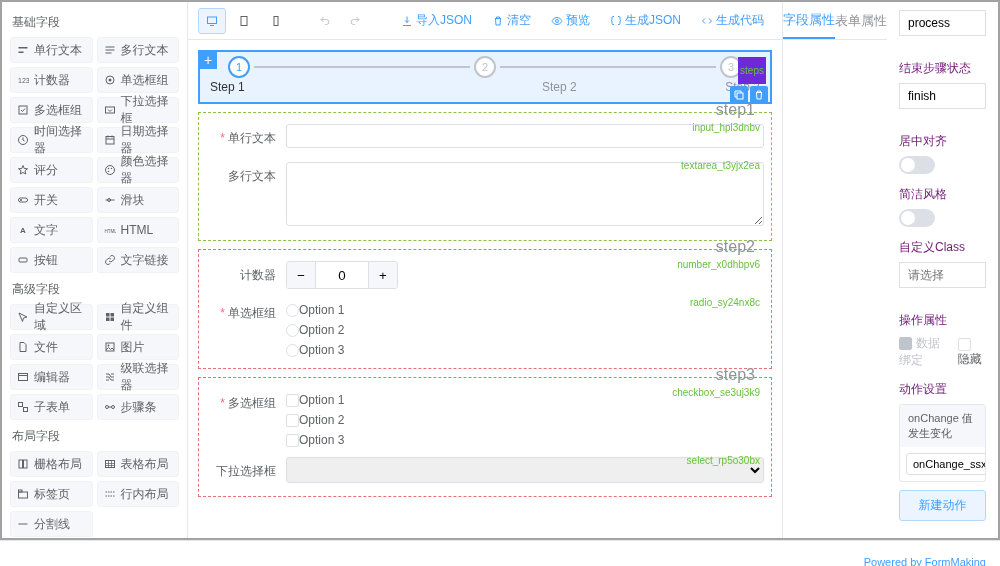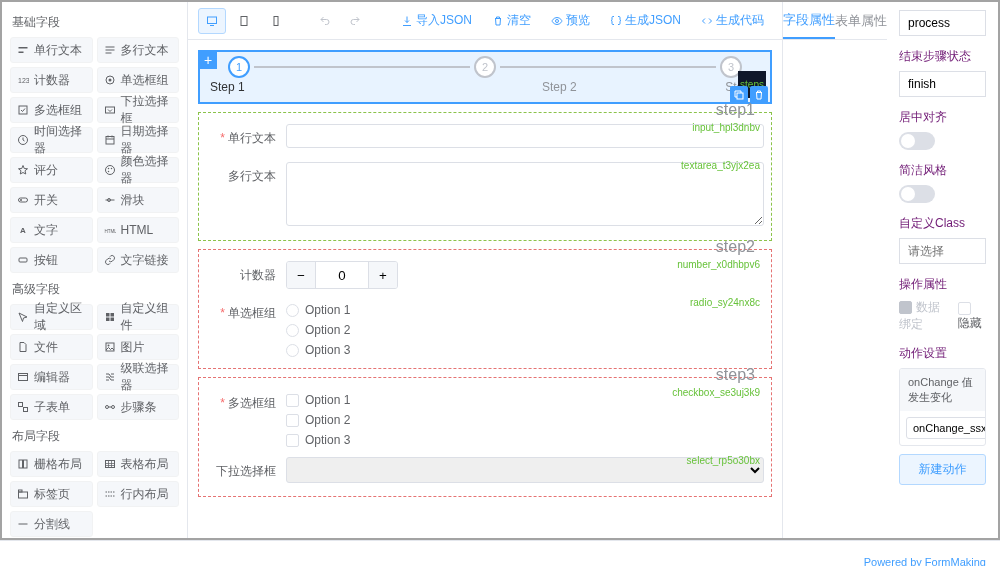--- a/index.html
+++ b/index.html
@@ -14,21 +14,21 @@
 .center{flex:1;display:flex;flex-direction:column}
 .tbar{height:38px;border-bottom:1px solid #e4e7ed;display:flex;align-items:center;padding:0 10px;gap:4px}
 .dev{width:28px;height:26px;display:flex;align-items:center;justify-content:center;border-radius:3px;cursor:pointer}
 .dev.active{background:#ecf5ff;border:1px solid #b3d8ff;color:#409eff}
 .tbar-sep{flex:1}
 .tbtn{padding:0 8px;height:26px;display:flex;align-items:center;gap:3px;color:#409eff;cursor:pointer;font-size:12px}
 .ubtn{width:26px;height:26px;display:flex;align-items:center;justify-content:center;color:#c0c4cc;cursor:pointer}
 .canvas{flex:1;padding:10px;overflow-y:auto;background:#fff;position:relative}
 .steps-wrap{border:2px solid #409eff;background:#e8f3ff;position:relative;padding-bottom:4px}
 .add-btn{position:absolute;left:-1px;top:-1px;width:18px;height:18px;background:#409eff;color:#fff;display:flex;align-items:center;justify-content:center;font-size:14px;z-index:2}
-.steps-tag{position:absolute;right:4px;top:19px;font-size:10px;color:#67c23a;background:#0f172a;padding:8px 2px;z-index:2}
+.steps-tag{position:absolute;right:4px;top:5px;font-size:10px;color:#67c23a;background:#6d28d9;padding:8px 2px;z-index:2}
 .steps-actions{position:absolute;right:2px;bottom:-2px;display:flex;gap:2px;z-index:2}
 .steps-actions div{width:18px;height:18px;background:#409eff;color:#fff;display:flex;align-items:center;justify-content:center;font-size:10px;border-radius:2px}
 .steps-head{display:flex;align-items:center;padding:4px 28px 0;position:relative}
 .step-node{display:flex;align-items:center;flex:1}
 .circle{width:22px;height:22px;border-radius:50%;border:2px solid #c0c4cc;color:#c0c4cc;display:flex;align-items:center;justify-content:center;font-size:11px;background:#fff}
 .circle.active{border-color:#409eff;color:#409eff}
 .line{flex:1;height:2px;background:#c0c4cc;margin:0 4px}
 .step-labels{display:flex;padding:2px 10px 4px}
 .step-labels div{flex:1;font-size:12px;color:#909399}
 .step-labels div.active{color:#303133;font-weight:500}
@@ -43,29 +43,29 @@
 .lbl{width:80px;text-align:right;padding-right:10px;font-size:12px;color:#606266;line-height:28px}
 .req::before{content:"*";color:#f56c6c;margin-right:3px}
 .ctl{flex:1}
 .field-id{position:absolute;right:4px;top:2px;font-size:10px;color:#67c23a}
 input.text,textarea,select.sel{width:100%;border:1px solid #dcdfe6;border-radius:3px;padding:4px 8px;font-size:12px;font-family:inherit}
 textarea{height:64px;resize:both}
 .counter{display:inline-flex;border:1px solid #dcdfe6;border-radius:3px;overflow:hidden}
 .counter button{width:28px;height:26px;background:#f5f7fa;border:none;cursor:pointer}
 .counter input{width:54px;border:none;border-left:1px solid #dcdfe6;border-right:1px solid #dcdfe6;text-align:center;height:26px}
 .opts{display:flex;flex-direction:column;gap:6px;padding-top:4px}
-.opt{display:flex;align-items:center;gap:6px;font-size:12px}
+.opt{display:flex;align-items:center;font-size:12px}
 .radio{width:13px;height:13px;border:1px solid #dcdfe6;border-radius:50%}
 .check{width:13px;height:13px;border:1px solid #dcdfe6;border-radius:2px}
 .right{width:216px;border-left:1px solid #e4e7ed;display:flex;flex-direction:row}
 .rtabs{display:flex;height:38px;border-bottom:1px solid #e4e7ed}
 .rtab{flex:1;display:flex;align-items:center;justify-content:center;font-size:13px;cursor:pointer;color:#909399}
 .rtab.active{color:#409eff;border-bottom:2px solid #409eff}
 .rbody{flex:1;overflow-y:auto;padding:8px 12px}
-.rinput{width:100%;border:1px solid #dcdfe6;border-radius:0;padding:5px 8px;font-size:12px;margin-bottom:0}
+.rinput{width:100%;border:1px solid #dcdfe6;border-radius:0;padding:5px 8px;font-size:12px;margin-bottom:12px}
 .rsec{margin-top:12px;font-size:12px;color:#701a75}
 .switch{width:36px;height:18px;background:#dcdfe6;border-radius:9px;margin-top:6px;position:relative;cursor:pointer}
 .switch::after{content:"";position:absolute;width:14px;height:14px;background:#fff;border-radius:50%;left:2px;top:2px}
 .chk-row{display:flex;gap:14px;margin-top:6px;align-items:center}
 .chkbox{width:13px;height:13px;border:1px solid #dcdfe6;border-radius:2px;display:inline-block;margin-right:4px;vertical-align:middle}
 .chkbox.checked{background:#c0c4cc;border-color:#c0c4cc}
 .action-item{border:1px solid #e4e7ed;border-radius:3px;margin-top:6px;overflow:hidden}
 .action-head{background:#f5f7fa;padding:6px 8px;font-size:11px}
 .action-body{padding:6px;display:flex;gap:4px;align-items:center}
 .action-body input{flex:1;border:1px solid #dcdfe6;border-radius:3px;padding:4px 6px;font-size:11px}

